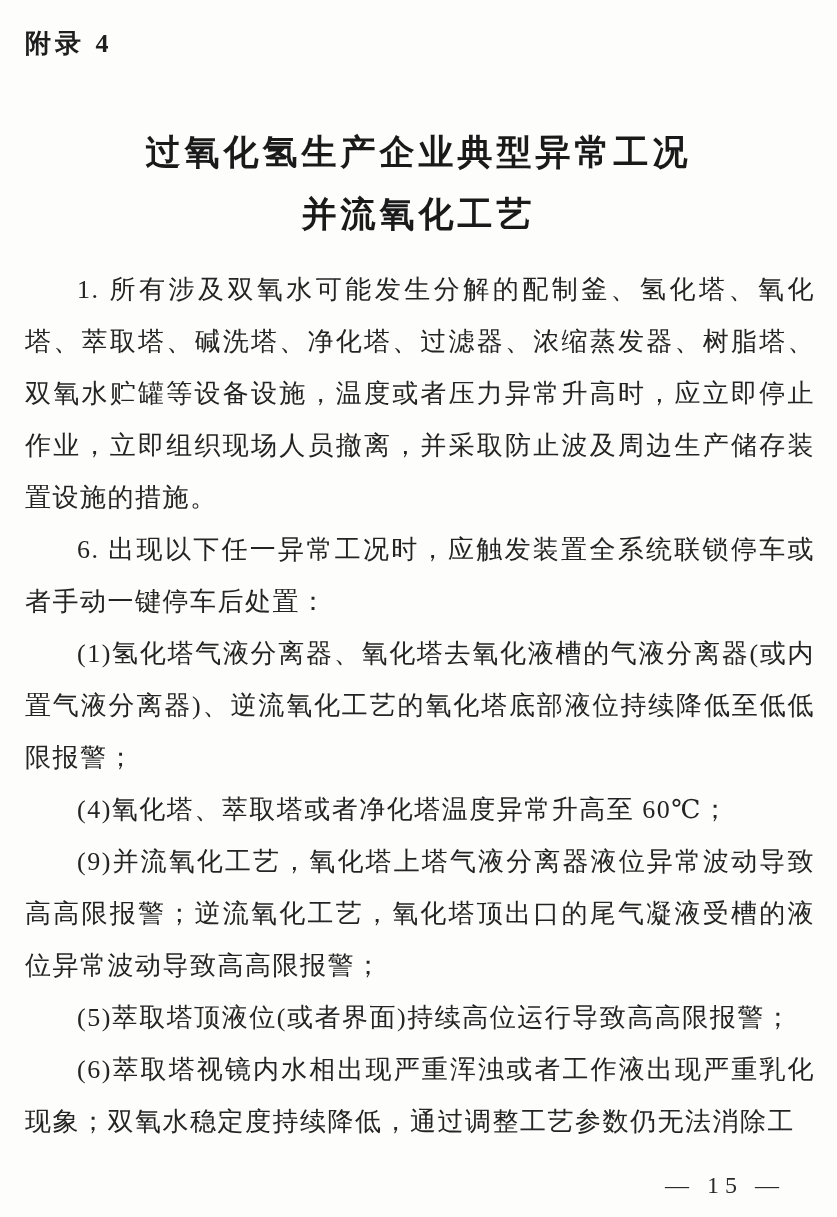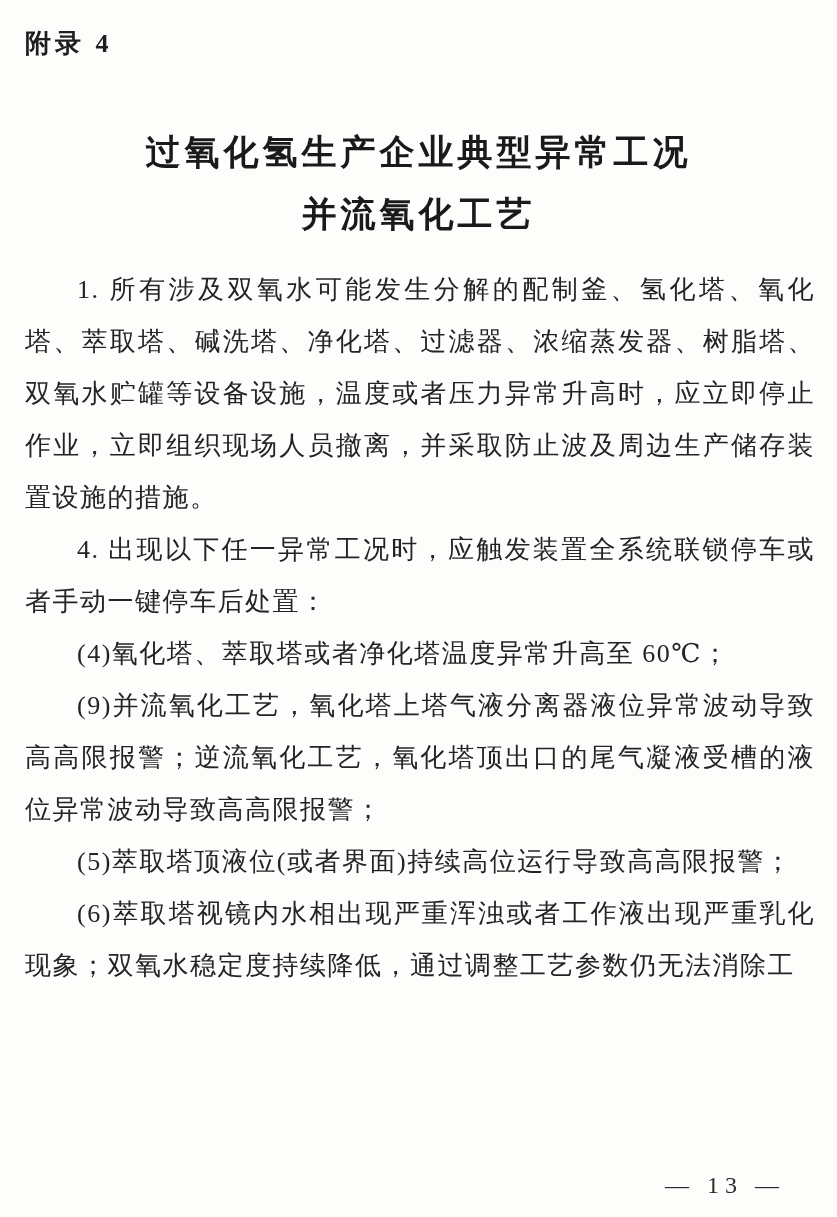--- a/index.html
+++ b/index.html
@@ -72,22 +72,23 @@
 
   <div class="appendix-label">附录 4</div>
 
   <div class="title-block">
     <div class="title-line">过氧化氢生产企业典型异常工况</div>
     <div class="title-line">并流氧化工艺</div>
   </div>
 
   <div class="body-block">
     <p class="body-paragraph">1. 所有涉及双氧水可能发生分解的配制釜、氢化塔、氧化塔、萃取塔、碱洗塔、净化塔、过滤器、浓缩蒸发器、树脂塔、双氧水贮罐等设备设施，温度或者压力异常升高时，应立即停止作业，立即组织现场人员撤离，并采取防止波及周边生产储存装置设施的措施。</p>
-    <p class="body-paragraph">4. 出现以下任一异常工况时，应触发装置全系统联锁停车或者手动一键停车后处置：</p>
+    <p class="body-paragraph">6. 出现以下任一异常工况时，应触发装置全系统联锁停车或者手动一键停车后处置：</p>
+    <p class="body-paragraph">(1)氢化塔气液分离器、氧化塔去氧化液槽的气液分离器(或内置气液分离器)、逆流氧化工艺的氧化塔底部液位持续降低至低低限报警；</p>
     <p class="body-paragraph">(4)氧化塔、萃取塔或者净化塔温度异常升高至 60℃；</p>
     <p class="body-paragraph">(9)并流氧化工艺，氧化塔上塔气液分离器液位异常波动导致高高限报警；逆流氧化工艺，氧化塔顶出口的尾气凝液受槽的液位异常波动导致高高限报警；</p>
     <p class="body-paragraph">(5)萃取塔顶液位(或者界面)持续高位运行导致高高限报警；</p>
     <p class="body-paragraph">(6)萃取塔视镜内水相出现严重浑浊或者工作液出现严重乳化现象；双氧水稳定度持续降低，通过调整工艺参数仍无法消除工</p>
   </div>
 
-  <div class="page-footer">— 13 —</div>
+  <div class="page-footer">— 15 —</div>
 
 </div>
 
 </body></html>

